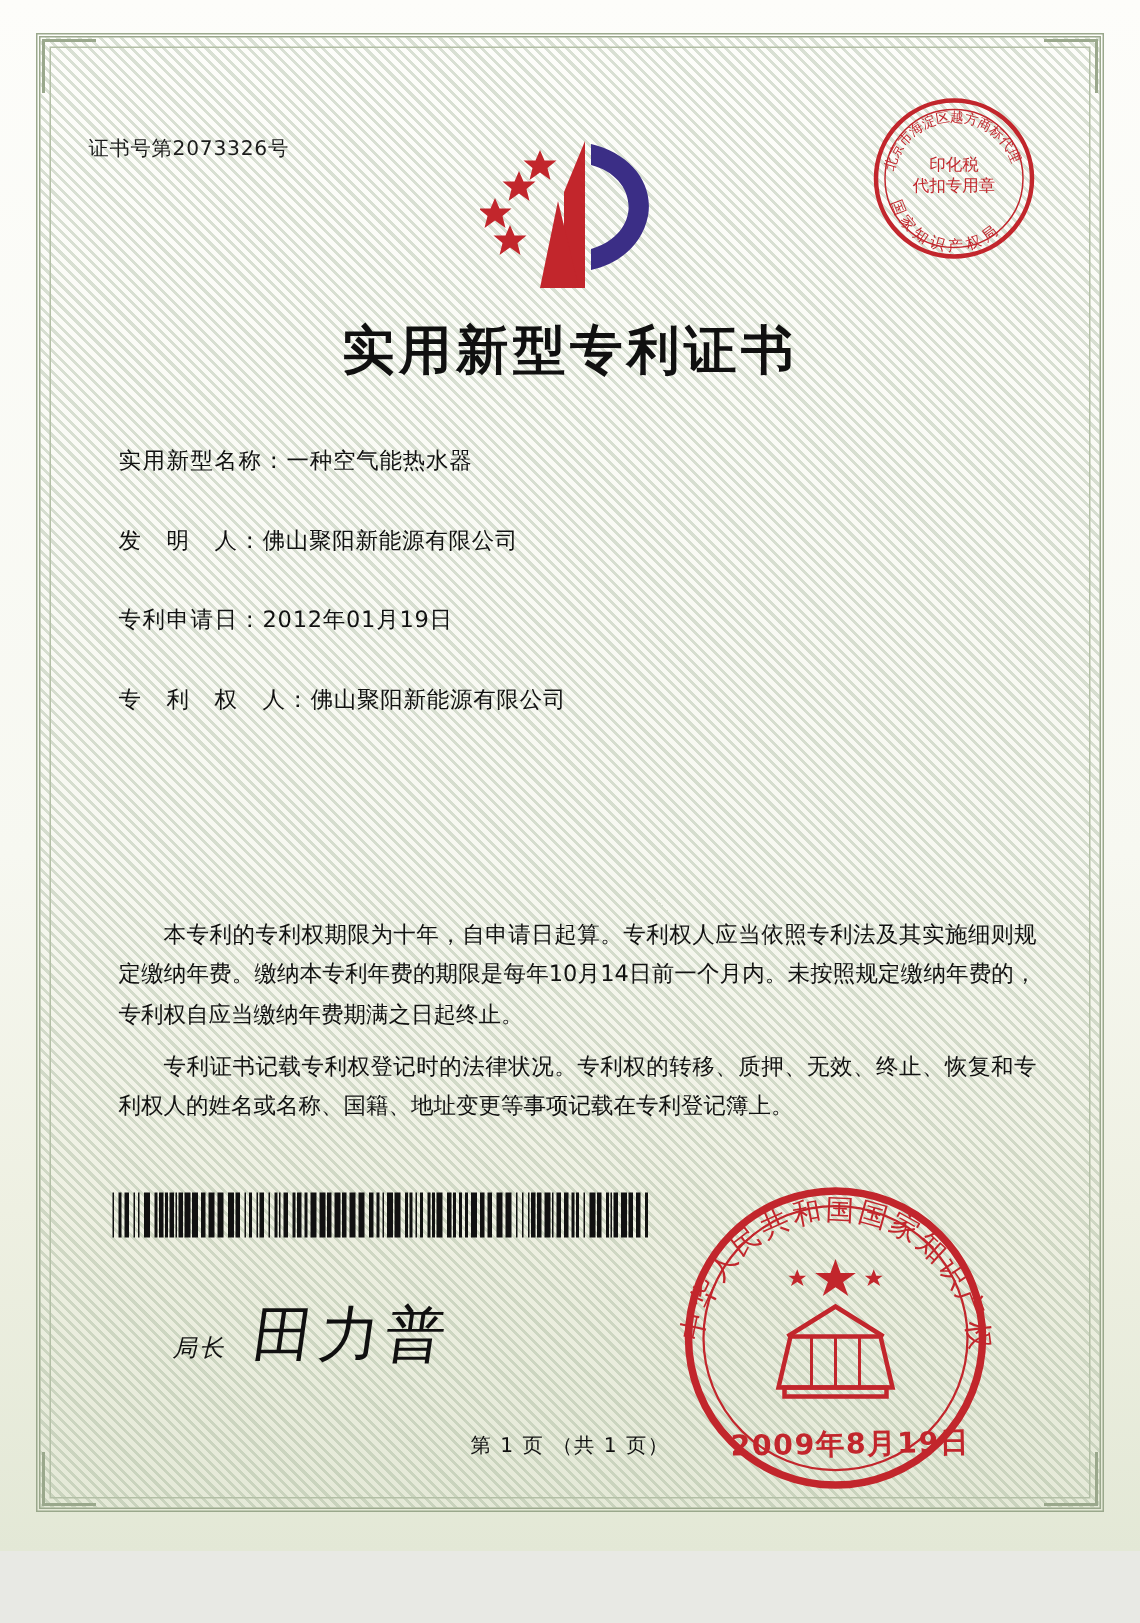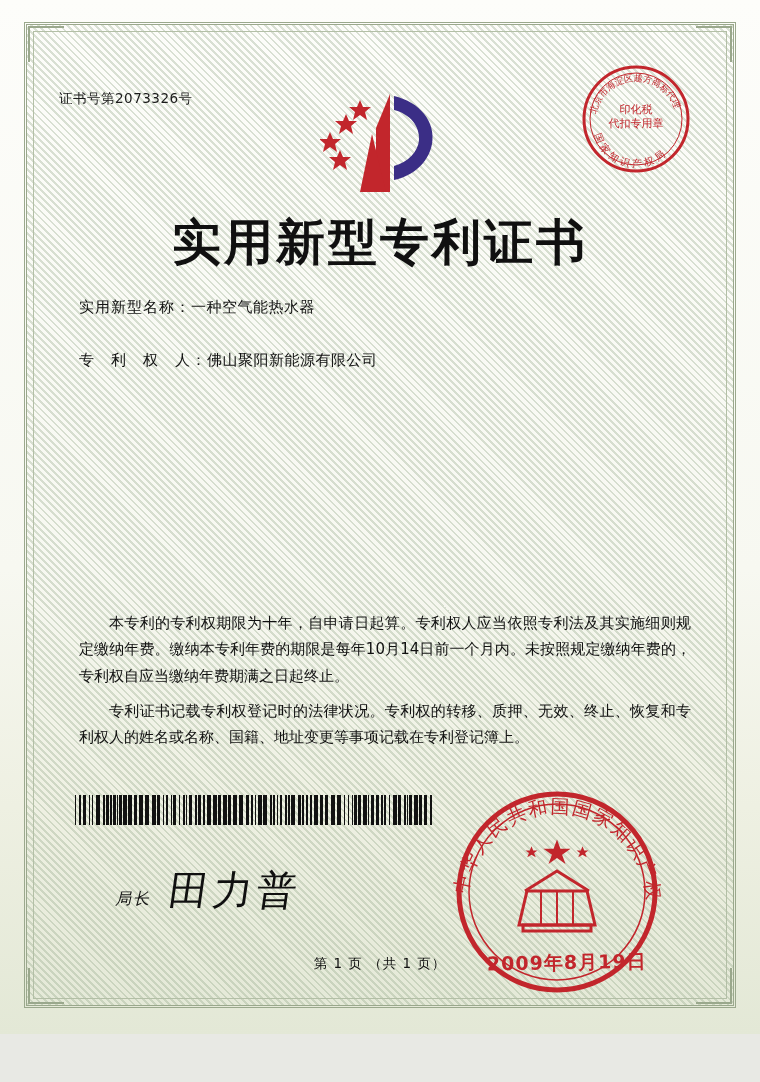--- a/index.html
+++ b/index.html
@@ -60,21 +60,21 @@
 
   
   .seal-top{
     position:absolute;right:10px;top:10px;width:118px;height:118px;
   }
 
   
   .doc-title{
     position:absolute;left:0;right:0;top:160px;
     text-align:center;
-    font-size:49px;
+    font-size:35px;
     font-weight:bold;
     letter-spacing:3px;
     color:#101010;
     font-family:Liberation Mono, monospace;
   }
 
   .fields{
     position:absolute;left:24px;right:10px;top:248px;
   }
   .field{
@@ -171,20 +171,26 @@
           <textPath href="#arcBot" startOffset="8%">国 家 知 识 产 权 局</textPath>
         </text>
       </svg>
     </div>
 
     <div class="doc-title">实用新型专利证书</div>
 
     <div class="fields">
       <div class="field">
         <span class="lbl">实用新型名称：</span><span class="val">一种空气能热水器</span>
+      </div>
+      <div class="field">
+        <span class="lbl">发　明　人：</span><span class="val">佛山聚阳新能源有限公司</span>
+      </div>
+      <div class="field">
+        <span class="lbl">专利申请日：</span><span class="val">2012年01月19日</span>
       </div>
       <div class="field">
         <span class="lbl">专　利　权　人：</span><span class="val">佛山聚阳新能源有限公司</span>
       </div>
     </div>
 
     <div class="paras">
       <p>本专利的专利权期限为十年，自申请日起算。专利权人应当依照专利法及其实施细则规定缴纳年费。缴纳本专利年费的期限是每年10月14日前一个月内。未按照规定缴纳年费的，专利权自应当缴纳年费期满之日起终止。</p>
       <p>专利证书记载专利权登记时的法律状况。专利权的转移、质押、无效、终止、恢复和专利权人的姓名或名称、国籍、地址变更等事项记载在专利登记簿上。</p>
     </div>

